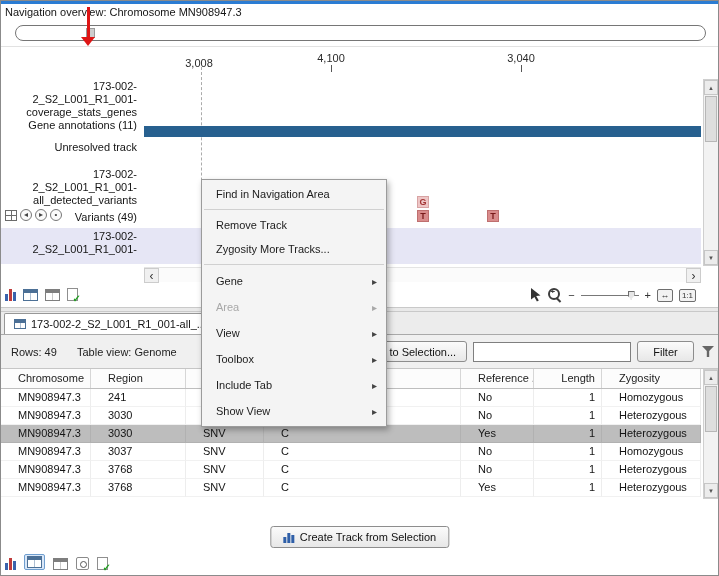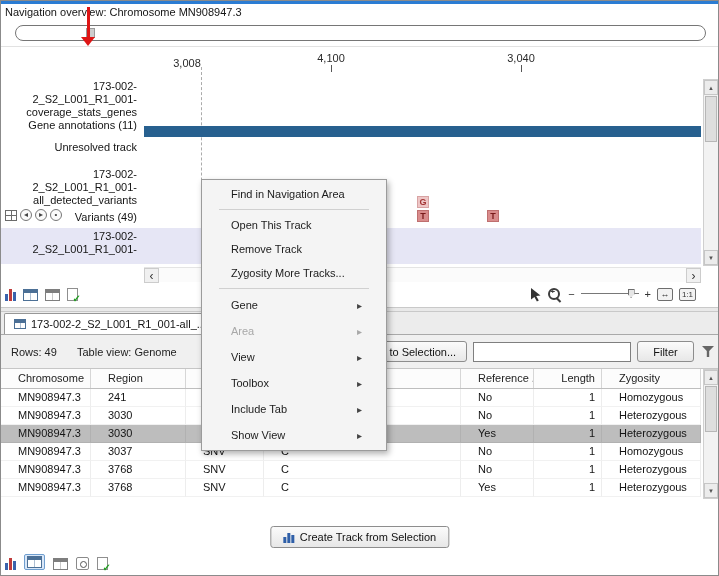--- a/index.html
+++ b/index.html
@@ -11,21 +11,21 @@
 .top-accent{left:0;top:0;width:100%;height:3px;background:#2b7cd3}
 .nav-title{left:4px;top:5px;white-space:nowrap}
 .nav-slider{left:14px;top:24px;width:691px;height:16px;border:1px solid #767676;border-radius:8px;background:#fff}
 .nav-region{left:70px;top:2px;width:9px;height:10px;background:#cdcdcd;border:1px solid #9a9a9a}
 .red-line{left:86px;top:6px;width:3px;height:31px;background:#de1515;z-index:6}
 .red-arrow{left:80px;top:36px;width:0;height:0;border-left:7px solid transparent;border-right:7px solid transparent;border-top:9px solid #de1515;z-index:6}
 .under-line{left:0;top:45px;width:100%;height:1px;background:#e2e2e2}
 
 
 .rlabel{width:46px;text-align:center;color:#2a2a2a}
-.rl-3008{left:163px;top:56px}
+.rl-3008{left:175px;top:56px}
 .rl-3020{left:307px;top:51px}
 .rl-3040{left:497px;top:51px}
 .tick{width:1px;height:7px;background:#555}
 .tick-3020{left:330px;top:64px}
 .tick-3040{left:520px;top:64px}
 .dash-line{left:200px;top:66px;height:199px;width:0;border-left:1px dashed #ababab;z-index:3}
 
 
 .tlabel{width:140px;text-align:right;padding-right:4px;line-height:13px}
 .tl1{left:0;top:79px}
@@ -54,21 +54,21 @@
 .sb-thumb{position:absolute;left:1px;right:1px;top:16px;height:46px;background:#dedede;border:1px solid #b7b7b7}
 .hsb{left:143px;top:266px;width:557px;height:15px;background:#fbfbfb;border-top:1px solid #e4e4e4}
 .hsb-btn{position:absolute;top:0;width:15px;height:15px;background:#f0f0f0;border:1px solid #ccc;display:flex;align-items:center;justify-content:center;color:#333}
 .hl{left:0}.hr{right:0}
 .hl::before{content:"‹";font-size:12px;line-height:1}
 .hr::before{content:"›";font-size:12px;line-height:1}
 
 
 .track-toolbar{left:0;top:283px;width:100%;height:23px}
 .tt-left{position:absolute;left:4px;top:4px;display:flex;gap:7px;align-items:flex-end}
-.tt-right{position:absolute;right:22px;top:4px;display:flex;gap:6px;}
+.tt-right{position:absolute;right:22px;top:4px;display:flex;gap:6px;align-items:center}
 .splitter{left:0;top:306px;width:100%;height:5px;background:#e9e9e9;border-top:1px solid #c9c9c9;border-bottom:1px solid #c9c9c9}
 
 
 .icon-chart{display:inline-flex;align-items:flex-end;gap:1px;height:13px}
 .icon-chart i{display:block;width:3px}
 .icon-chart .b1{height:7px;background:#3a63ac}
 .icon-chart .b2{height:12px;background:#bf3b3b}
 .icon-chart .b3{height:9px;background:#3a63ac}
 .icon-table{display:inline-block;width:15px;height:12px;border:1px solid #4c7096;background:#fff;position:relative}
 .icon-table::before{content:"";position:absolute;left:0;right:0;top:0;height:3px;background:#4c7096}
@@ -131,21 +131,21 @@
 .trow.sel{background:#bdbdbd}
 .trow.sel .tc{border-color:#b1b1b1}
 .tc{padding-left:17px;overflow:hidden;white-space:nowrap}
 .c0{width:90px}.c1{width:95px}.c2{width:78px}.c3{width:197px}.c4{width:73px}
 .c5{width:68px;text-align:right;padding-right:6px}
 .c6{width:99px;border-right:none}
 .create-btn{top:525px;left:50%;transform:translateX(-50%);height:22px;display:flex;align-items:center;gap:6px;padding:0 12px}
 .footer-icons{left:4px;top:553px;display:flex;gap:8px;align-items:flex-end}
 
 
-.cmenu{left:200px;top:178px;width:186px;background:#f4f4f4;border:1px solid #9b9b9b;box-shadow:2px 3px 6px rgba(0,0,0,.3);padding:2px 15px;z-index:50}
+.cmenu{left:200px;top:178px;width:186px;background:#f4f4f4;border:1px solid #9b9b9b;box-shadow:2px 3px 6px rgba(0,0,0,.3);padding:2px 0;z-index:50}
 .mi{position:relative;padding-left:14px;color:#1c1c1c;white-space:nowrap}
 .g1{height:24px;line-height:24px}
 .g2{height:26px;line-height:26px}
 .msep{height:1px;background:#d0d0d0;margin:3px 2px}
 .arrow{position:absolute;right:9px;top:0}
 .arrow::before{content:"▸";font-size:10px;color:#444}
 .disabled,.disabled span{color:#a8a8a8}
 .disabled .arrow::before{color:#a8a8a8}
 </style>
 </head>
@@ -354,21 +354,20 @@
       </span>
     <span class="active-wrap"><span class="icon-table"></span></span>
     <span class="icon-table gray"></span>
     <span class="icon-o"></span>
     <span class="icon-doccheck"></span>
   </div>
 
   <div class="abs cmenu">
     <div class="mi g1"><span>Find in Navigation Area</span></div>
     <div class="msep"></div>
-    <div class="mi g1"><span>Open This Track</span></div>
     <div class="mi g1"><span>Remove Track</span></div>
     <div class="mi g1"><span>Zygosity More Tracks...</span></div>
     <div class="msep"></div>
     <div class="mi g2"><span>Gene</span><span class="arrow"></span></div>
     <div class="mi g2 disabled"><span>Area</span><span class="arrow"></span></div>
     <div class="mi g2"><span>View</span><span class="arrow"></span></div>
     <div class="mi g2"><span>Toolbox</span><span class="arrow"></span></div>
     <div class="mi g2"><span>Include Tab</span><span class="arrow"></span></div>
     <div class="mi g2"><span>Show View</span><span class="arrow"></span></div>
   </div>

